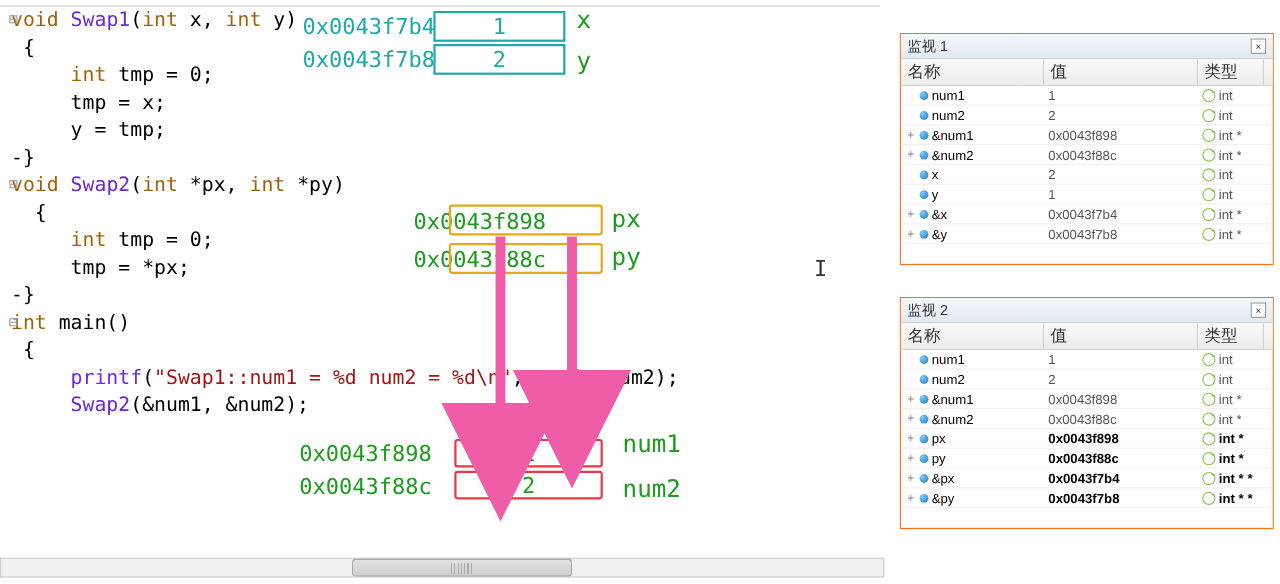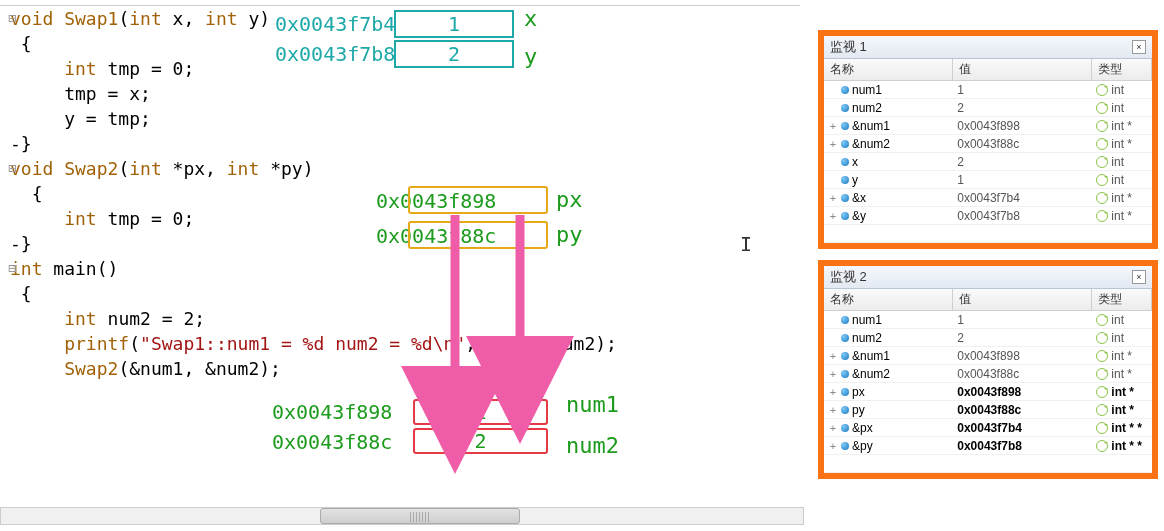--- a/index.html
+++ b/index.html
@@ -28,21 +28,21 @@
   position: relative;
 }
 .gutter {
   position: absolute;
   left: -2px;
   width: 14px;
   color: #999;
   font-size: 14px;
 }
 .kw { color: #a16207; }
-.fn { color: #a16207; }
+.fn { color: #6d28d9; }
 .str { color: #a31515; }
 
 
 .annot {
   position: absolute;
   font-size: 20px;
   font-weight: 500;
 }
 .addr-teal { color: #1ea8a8; }
 .addr-green { color: #1c9b1c; }
@@ -80,21 +80,21 @@
 .arrow {
   position: absolute;
   pointer-events: none;
 }
 
 
 .watch-panel {
   position: absolute;
   right: 6px;
   width: 340px;
-  border: 6px solid #f97316;
+  border: 1px solid #f97316;
   background: #fff;
   font-family: "Microsoft YaHei", "Segoe UI", sans-serif;
   font-size: 13px;
 }
 .watch-title {
   background: linear-gradient(#f4f7fb, #e3e9f2);
   border-bottom: 1px solid #b9c5d6;
   padding: 2px 6px;
   display: flex;
   justify-content: space-between;
@@ -113,21 +113,21 @@
   cursor: pointer;
 }
 .watch-header {
   display: flex;
   background: linear-gradient(#fafafa, #ececec);
   border-bottom: 1px solid #cfcfcf;
 }
 .watch-header div {
   padding: 2px 6px;
   border-right: 1px solid #cfcfcf;
-  font-size: 12px;
+  font-size: 15px;
   color: #333;
 }
 .wcol-name { width: 130px; }
 .wcol-val { width: 140px; }
 .wcol-type { width: 60px; }
 .watch-row {
   display: flex;
   border-bottom: 1px solid #f0f0f0;
   height: 18px;
   line-height: 18px;
@@ -199,24 +199,24 @@
 <div class="code-area">
   <div class="codeline"><span class="gutter">⊟</span><span class="kw">void</span><span class="fn"> Swap1</span><span>(</span><span class="kw">int</span><span> x, </span><span class="kw">int</span><span> y)</span></div>
   <div class="codeline"><span> {</span></div>
   <div class="codeline"><span class="kw">     int</span><span> tmp = 0;</span></div>
   <div class="codeline"><span>     tmp = x;</span></div>
   <div class="codeline"><span>     y = tmp;</span></div>
   <div class="codeline"><span>-}</span></div>
   <div class="codeline"><span class="gutter">⊟</span><span class="kw">void</span><span class="fn"> Swap2</span><span>(</span><span class="kw">int</span><span> *px, </span><span class="kw">int</span><span> *py)</span></div>
   <div class="codeline"><span>  {</span></div>
   <div class="codeline"><span class="kw">     int</span><span> tmp = 0;</span></div>
+  <div class="codeline"><span>     tmp = *px;</span></div>
   <div class="codeline"><span>-}</span></div>
   <div class="codeline"><span class="gutter">⊟</span><span class="kw">int</span><span> main()</span></div>
   <div class="codeline"><span> {</span></div>
-  <div class="codeline"><span class="kw">     int</span><span> num2 = 2;</span></div>
   <div class="codeline"><span class="fn">     printf</span><span>(</span><span class="str">"Swap1::num1 = %d num2 = %d\n"</span><span>, num1, num2);</span></div>
   <div class="codeline"><span class="fn">     Swap2</span><span>(&amp;num1, &amp;num2);</span></div>
 
 </div>
 
 <div class="annot addr-teal" style="left:275px;top:12px">0x0043f7b4</div>
 <div class="box-teal" style="left:394px;top:10px">1</div>
 <div class="annot lbl-green" style="left:524px;top:6px">x</div>
 
 <div class="annot addr-teal" style="left:275px;top:42px">0x0043f7b8</div>
@@ -355,21 +355,21 @@
         <div class="wv">0x0043f7b8</div>
         <div class="wt">
           <span class="refresh"></span>
           <span>int *</span>
         </div>
       </div>
     </div>
   <div class="watch-empty-row"></div>
 </div>
 
-<div class="watch-panel" style="top:260px">
+<div class="watch-panel" style="top:270px">
   <div class="watch-title">
     <span>监视 2</span>
     <span class="close-btn">×</span>
   </div>
   <div class="watch-header">
     <div class="wcol-name">名称</div>
     <div class="wcol-val">值</div>
     <div class="wcol-type">类型</div>
   </div>
   <div id="w2rows">

